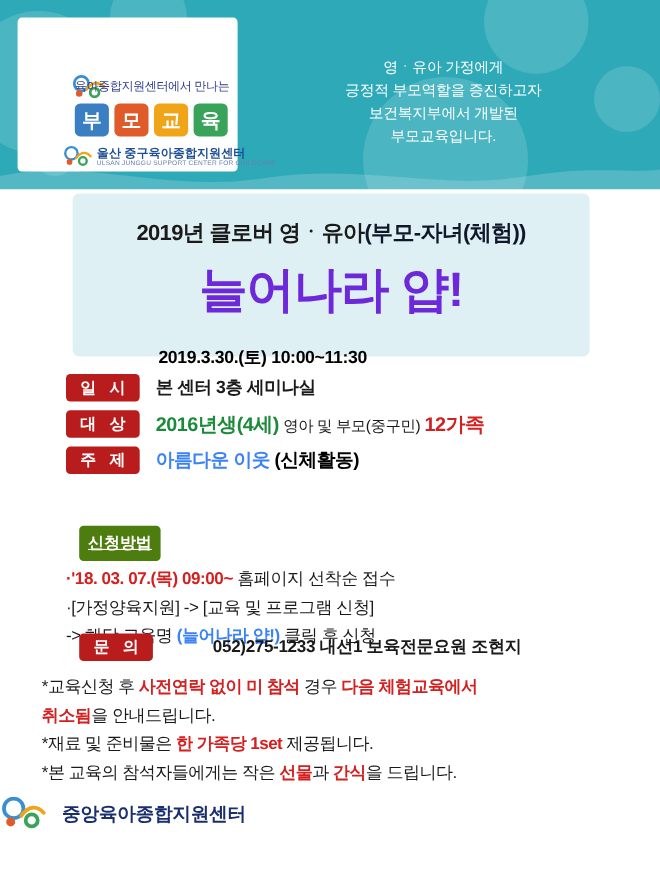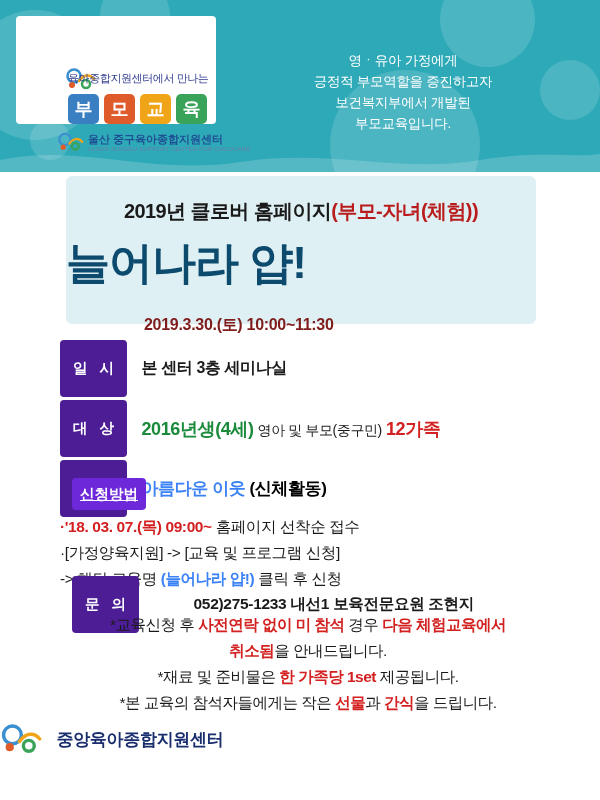--- a/index.html
+++ b/index.html
@@ -42,21 +42,21 @@
   .top-band .wave {
     position: absolute;
     left: 0; bottom: -6px;
     width: 600px; height: 40px;
   }
 
   
   .logo-card {
     position: absolute;
     left: 16px; top: 16px;
-    width: 200px; height: 108px;
+    width: 200px; height: 140px;
     background: #ffffff;
     border-radius: 4px;
   }
   .logo-line1 {
     position: absolute;
     left: 52px; top: 55px;
     font-size: 11px;
     color: #2f3a8f;
     letter-spacing: -0.4px;
     white-space: nowrap;
@@ -125,69 +125,70 @@
   .title-sub {
     position: absolute;
     width: 100%;
     top: 22px;
     text-align: center;
     font-size: 20px;
     font-weight: bold;
     color: #1a1a1a;
     letter-spacing: -0.6px;
   }
-  .title-sub .accent { color: #b91c1c; text-align: center; }
+  .title-sub .accent { color: #0f172a; text-align: center; }
   .title-main {
     position: absolute;
     width: 100%;
     top: 58px;
+    text-align: center;
     font-size: 44px;
     font-weight: bold;
-    color: #0c4a6e;
+    color: #6d28d9;
     letter-spacing: -1px;
   }
 
   
   .info {
     position: absolute;
     left: 60px; top: 340px;
     width: 490px;
   }
   .info-row {
     position: relative;
     min-height: 30px;
     margin-bottom: 3px;
   }
   .tag {
     display: inline-block;
-    background: #4c1d95;
+    background: #b91c1c;
     color: #ffffff;
     font-size: 14.5px;
     font-weight: bold;
-    padding: 19px 9px;
+    padding: 3px 9px;
     border-radius: 4px;
     letter-spacing: 4px;
     text-indent: 4px;
     vertical-align: middle;
   }
-  .tag.pink { background: #6d28d9; letter-spacing: 0px; text-indent: 0; padding: 3px 8px; text-decoration: underline; }
+  .tag.pink { background: #4d7c0f; letter-spacing: 0px; text-indent: 0; padding: 3px 8px; text-decoration: underline; }
   .row-text {
     display: inline-block;
     margin-left: 10px;
     vertical-align: middle;
     font-size: 16px;
     letter-spacing: -0.4px;
     color: #1a1a1a;
   }
   .date-line {
     position: absolute;
     left: 84px; top: -25px;
     font-size: 16px;
     font-weight: bold;
-    color: #7f1d1d;
+    color: #000000;
     letter-spacing: -0.3px;
   }
   .b { font-weight: bold; }
   .green { color: #1b8a3a; font-weight: bold; font-size: 18px; }
   .small { font-size: 14px; }
   .red { color: #d32020; font-weight: bold; font-size: 18px; }
   .blue { color: #000000; font-weight: bold; }
   .dark { color: #3b82f6; font-weight: bold; }
 
   .apply-block {
@@ -224,21 +225,20 @@
   }
 
   .notes {
     position: absolute;
     left: 38px; top: 612px;
     width: 540px;
     font-size: 15.5px;
     line-height: 26px;
     letter-spacing: -0.5px;
     color: #1a1a1a;
-    text-align: center;
   }
   .notes div { white-space: nowrap; }
   .notes .red-b { color: #d32020; font-weight: bold; }
 
   
   .footer {
     position: absolute;
     left: 0; bottom: 46px;
     width: 600px;
     text-align: left;
@@ -306,21 +306,21 @@
 
   <div class="intro">
     <div>영ㆍ유아 가정에게</div>
     <div>긍정적 부모역할을 증진하고자</div>
     <div>보건복지부에서 개발된</div>
     <div>부모교육입니다.</div>
   </div>
 
   <div class="title-panel">
     <div class="title-sub">
-      <span>2019년 클로버 홈페이지</span><span class="accent">(부모-자녀(체험))</span>
+      <span>2019년 클로버 영ㆍ유아</span><span class="accent">(부모-자녀(체험))</span>
     </div>
     <div class="title-main">늘어나라 얍!</div>
   </div>
 
   <div class="info">
     <div class="info-row">
       <div class="date-line">2019.3.30.(토) 10:00~11:30</div>
       <span class="tag">일 시</span>
       <span class="row-text b">본 센터 3층 세미나실</span>
     </div>

